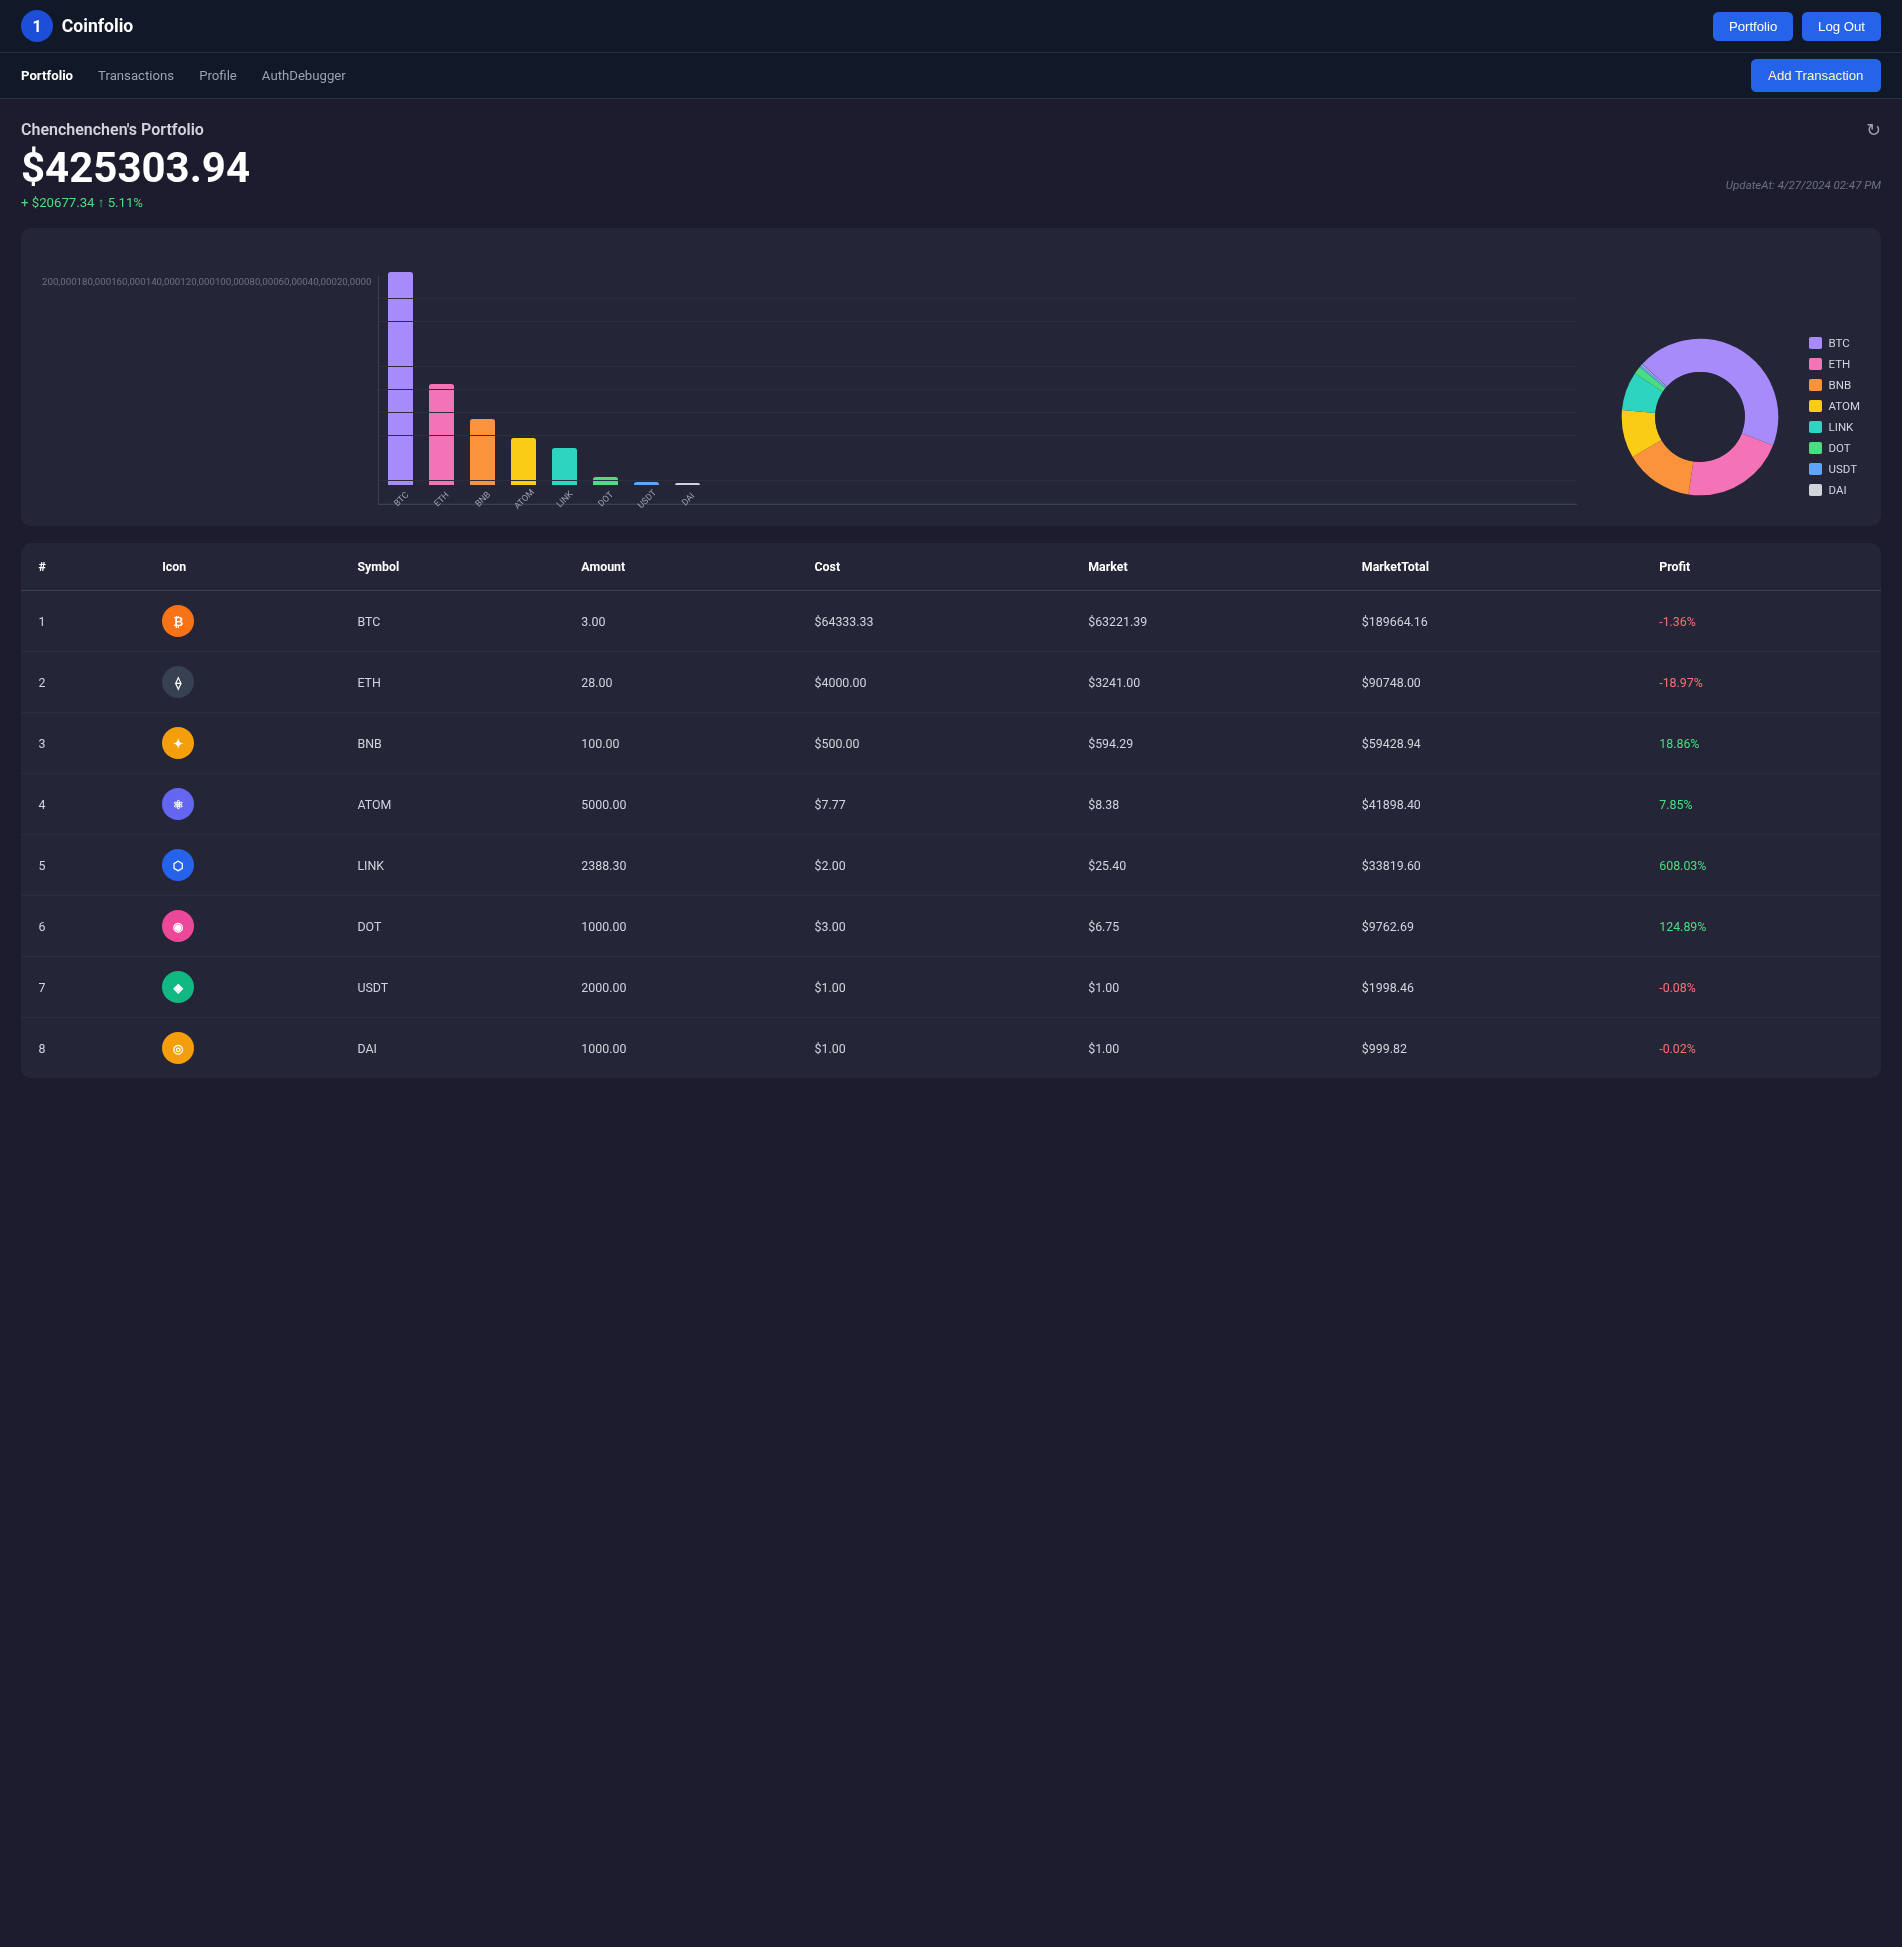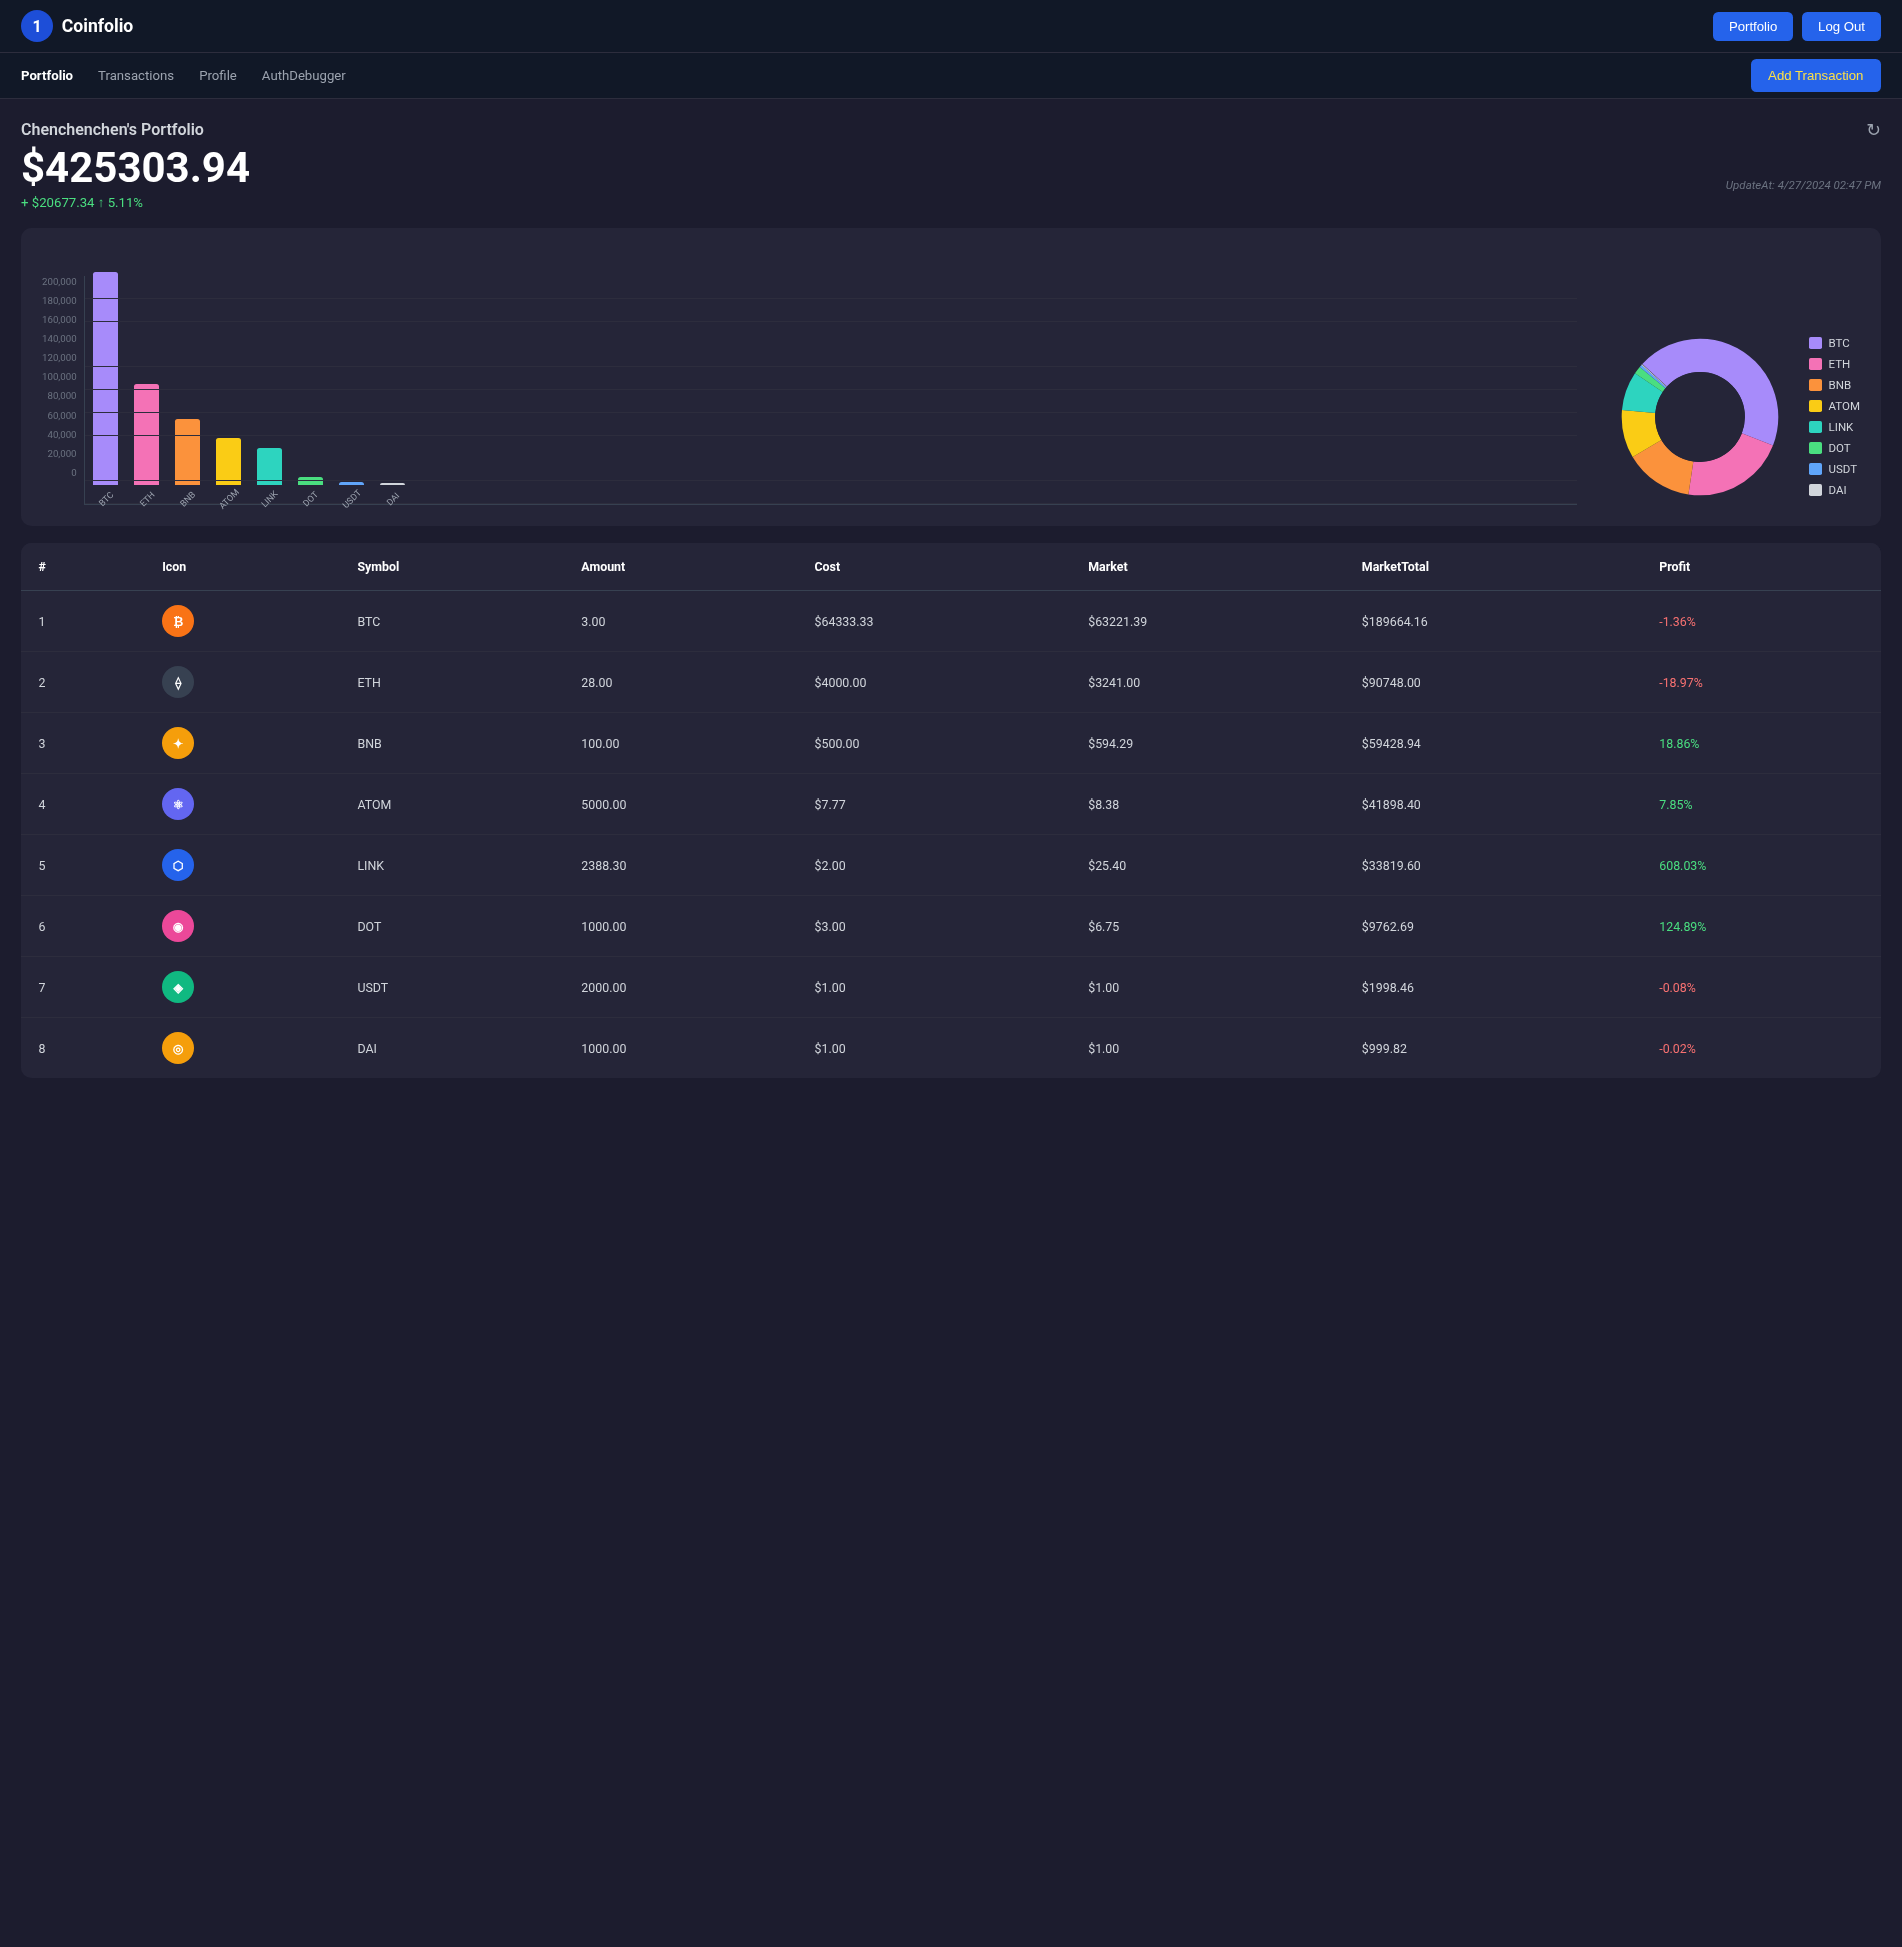--- a/index.html
+++ b/index.html
@@ -87,21 +87,21 @@
       color: #9ca3af;
       cursor: pointer;
       text-decoration: none;
     }
     .nav-link.active {
       color: #fff;
       font-weight: 700;
     }
     .btn-add-transaction {
       background: #2563eb;
-      color: #fde047;
+      color: #fef9c3;
       border: none;
       border-radius: 5.3px;
       padding: 8.8px 17.6px;
       font-size: 13.2px;
       cursor: pointer;
       font-weight: 500;
     }
 
     
     .main-content {
@@ -160,22 +160,22 @@
       gap: 35px;
     }
 
     .bar-chart-container {
       flex: 1;
       position: relative;
     }
 
     .y-axis {
       display: flex;
-      flex-direction: column;
-      justify-content: space-between;
+      flex-direction: row;
+      justify-content: flex-end;
       height: 229px;
       padding-bottom: 26.5px;
       margin-right: 7px;
     }
     .y-label {
       font-size: 9.7px;
       color: #6b7280;
       text-align: right;
     }
 

